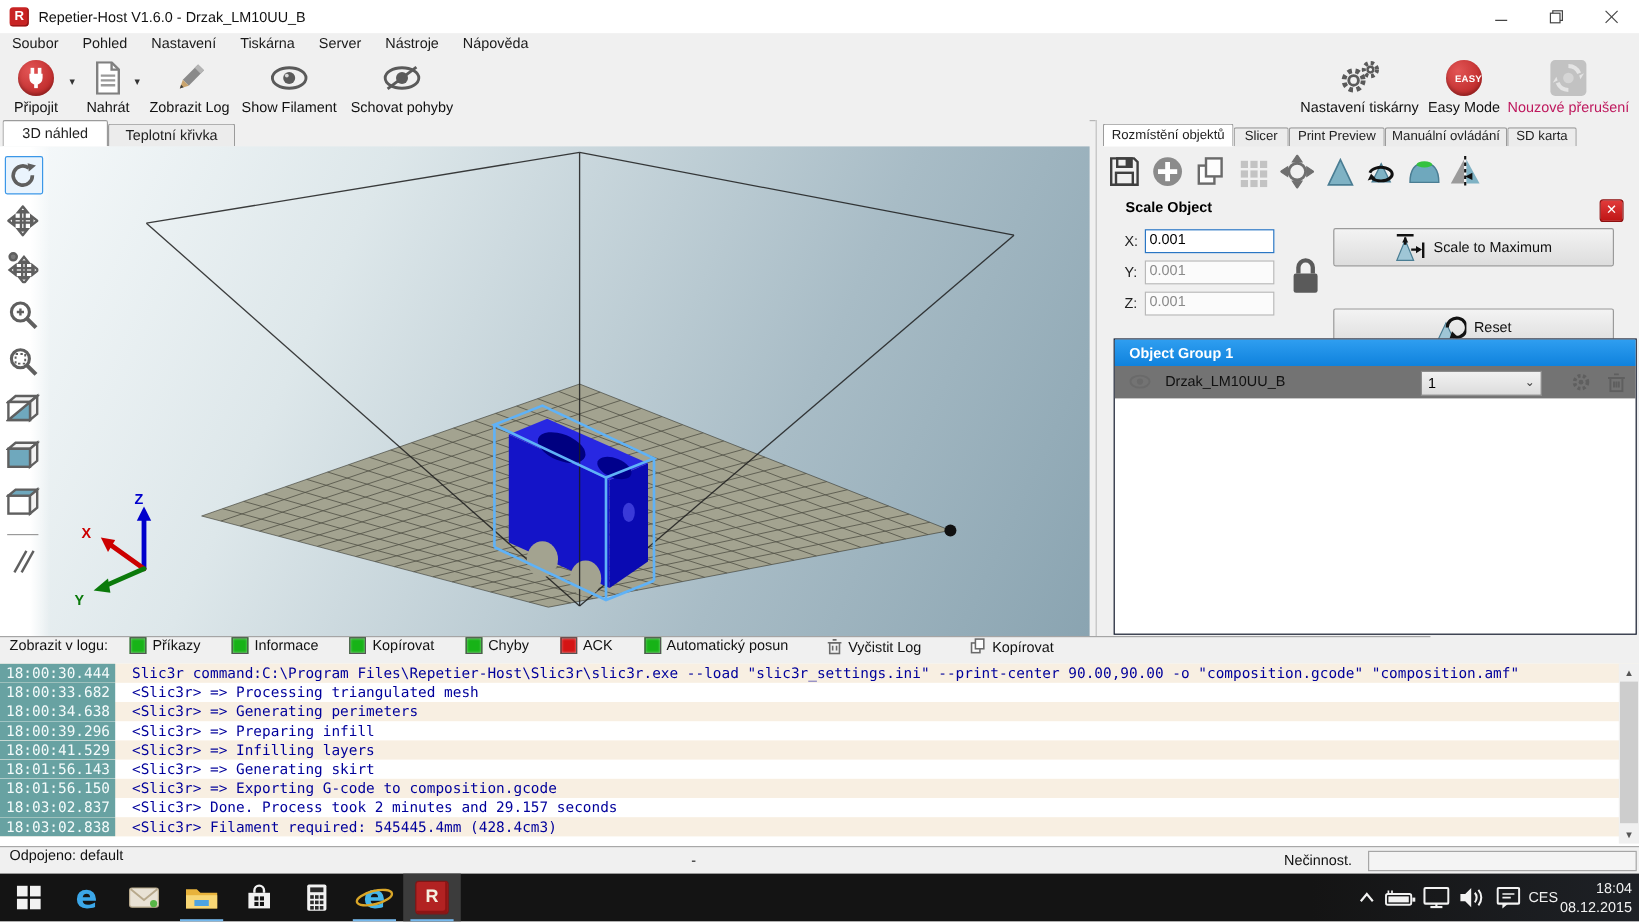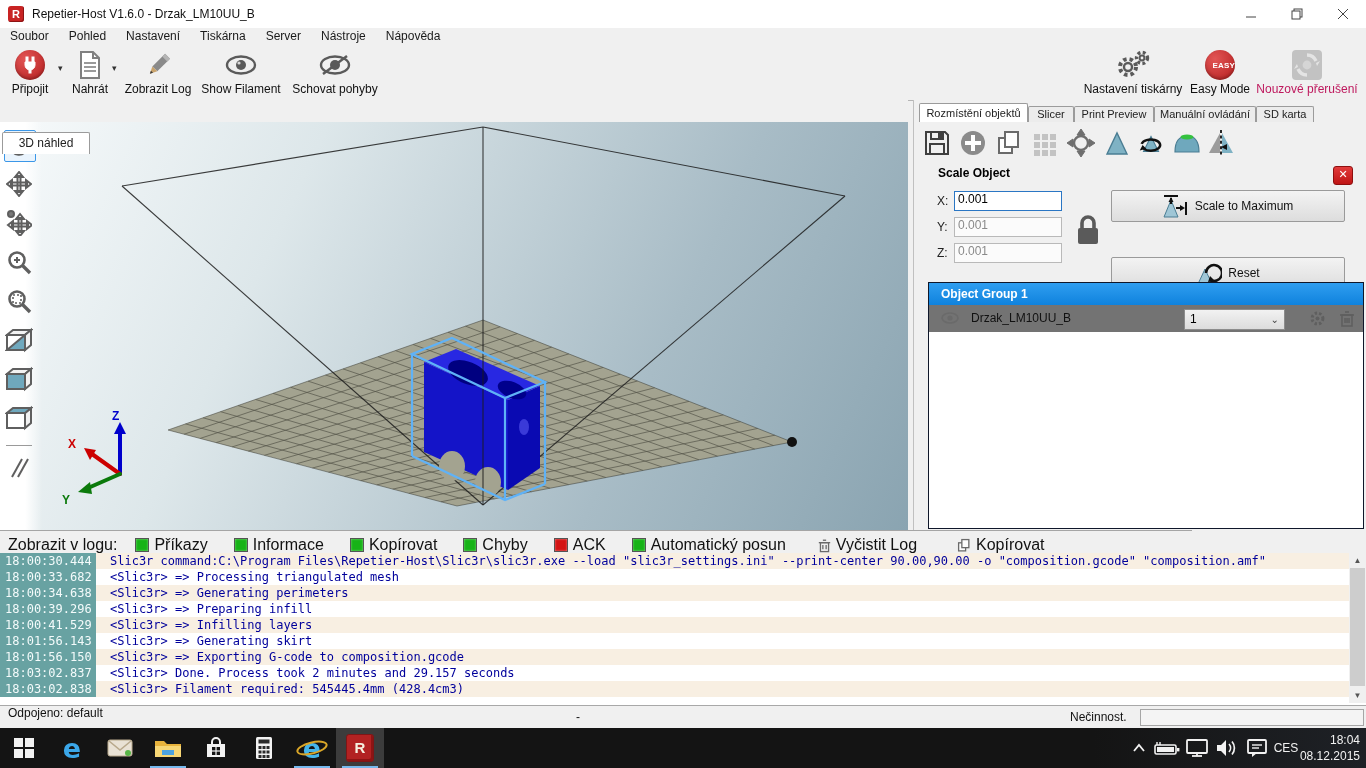--- a/index.html
+++ b/index.html
@@ -21,21 +21,21 @@
   .tbtn{top:4px;height:48px;text-align:center;}
   .tbtn .ticon{height:32px;display:flex;align-items:center;justify-content:center;}
   .tbtn .tlabel{font-size:12px;color:#111;margin-top:1px;white-space:nowrap;}
   .tbtn.disabled .tlabel{color:#be185d;}
   .drop-arrow{font-size:9px;color:#333;}
   .redcircle{width:30px;height:30px;border-radius:50%;background:radial-gradient(circle at 10px 9px,#e25555,#b31d1d);
              display:flex;align-items:center;justify-content:center;box-shadow:inset 0 -2px 3px rgba(0,0,0,.25);}
   
   #view-tabs{left:0;top:100px;width:908px;height:22px;background:#f0f0f0;}
   .vtab{position:absolute;font-size:12px;text-align:center;border:1px solid #9b9b9b;border-bottom:none;
-        background:#ececec;color:#222;border-radius:2px 2px 0 0;margin-top:32px;}
+        background:#ececec;color:#222;border-radius:2px 2px 0 0;}
   .vtab.active{background:#ffffff;z-index:2;}
   
   #viewport{left:0;top:122px;width:908px;height:408px;overflow:hidden;
             background:linear-gradient(115deg,#f7fafb 0%,#dde7ea 30%,#a8bcc6 70%,#8aa4b1 100%);}
   #vtools{left:0;top:0;width:42px;height:408px;background:linear-gradient(to right,#ffffff 60%,rgba(255,255,255,0));}
   .vtool{position:absolute;left:4px;width:30px;height:30px;display:flex;align-items:center;justify-content:center;}
   .vtool.selected{border:1px solid #3b97e8;background:#eaf4fd;border-radius:2px;}
   .vtool svg{stroke:#5f5f5f;fill:none;stroke-width:2;}
   #vsep{left:6px;width:26px;height:1px;background:#9a9a9a;}
   
@@ -57,21 +57,21 @@
   #object-list{background:#ffffff;border:1px solid #0f172a;}
   #group-header{height:22px;background:linear-gradient(#2f9ef0,#0f82dd);color:#fff;font-weight:bold;font-size:12px;
                 line-height:22px;padding-left:12px;}
   #object-row{height:27px;background:#737373;display:flex;align-items:center;}
   #object-name{font-size:12px;color:#111;}
   #count-select{position:absolute;left:255px;top:4px;width:94px;height:19px;background:linear-gradient(#f2f2f2,#dcdcdc);
                 border:1px solid #8c8c8c;font-size:12px;line-height:18px;padding-left:5px;color:#000;}
   #count-select .chev{position:absolute;right:5px;top:1px;font-size:10px;color:#444;}
   
   #log-filterbar{left:0;top:530px;width:1192px;height:23px;background:#f0f0f0;border-top:1px solid #a5a5a5;
-                 border-bottom:1px solid #cfcfcf;display:flex;align-items:flex-end;font-size:16px;color:#111;}
+                 border-bottom:1px solid #cfcfcf;display:flex;align-items:flex-start;font-size:12px;color:#111;}
   .chip{display:flex;align-items:center;gap:5px;margin-right:26px;white-space:nowrap;}
   .chip .box{width:12px;height:12px;border:1px solid #555;box-shadow:inset 0 0 2px rgba(255,255,255,.6);}
   #log-area{left:0;top:553px;width:1366px;height:152px;background:#ffffff;}
   .log-row{position:relative;height:16px;font-family:"DejaVu Sans Mono",monospace;font-size:12px;line-height:16px;
            white-space:nowrap;overflow:hidden;}
   .log-row.odd{background:#f8efe2;}
   .log-row .ts{display:inline-block;width:96px;background:#68a2a2;color:#f4fbfb;padding-left:5px;box-sizing:border-box;}
   .log-row .msg{color:#00009b;margin-left:14px;}
   #log-scroll{left:1349px;top:553px;width:17px;height:150px;background:#f0f0f0;}
   #log-thumb{left:1px;top:15px;width:15px;height:118px;background:#cdcdcd;}

